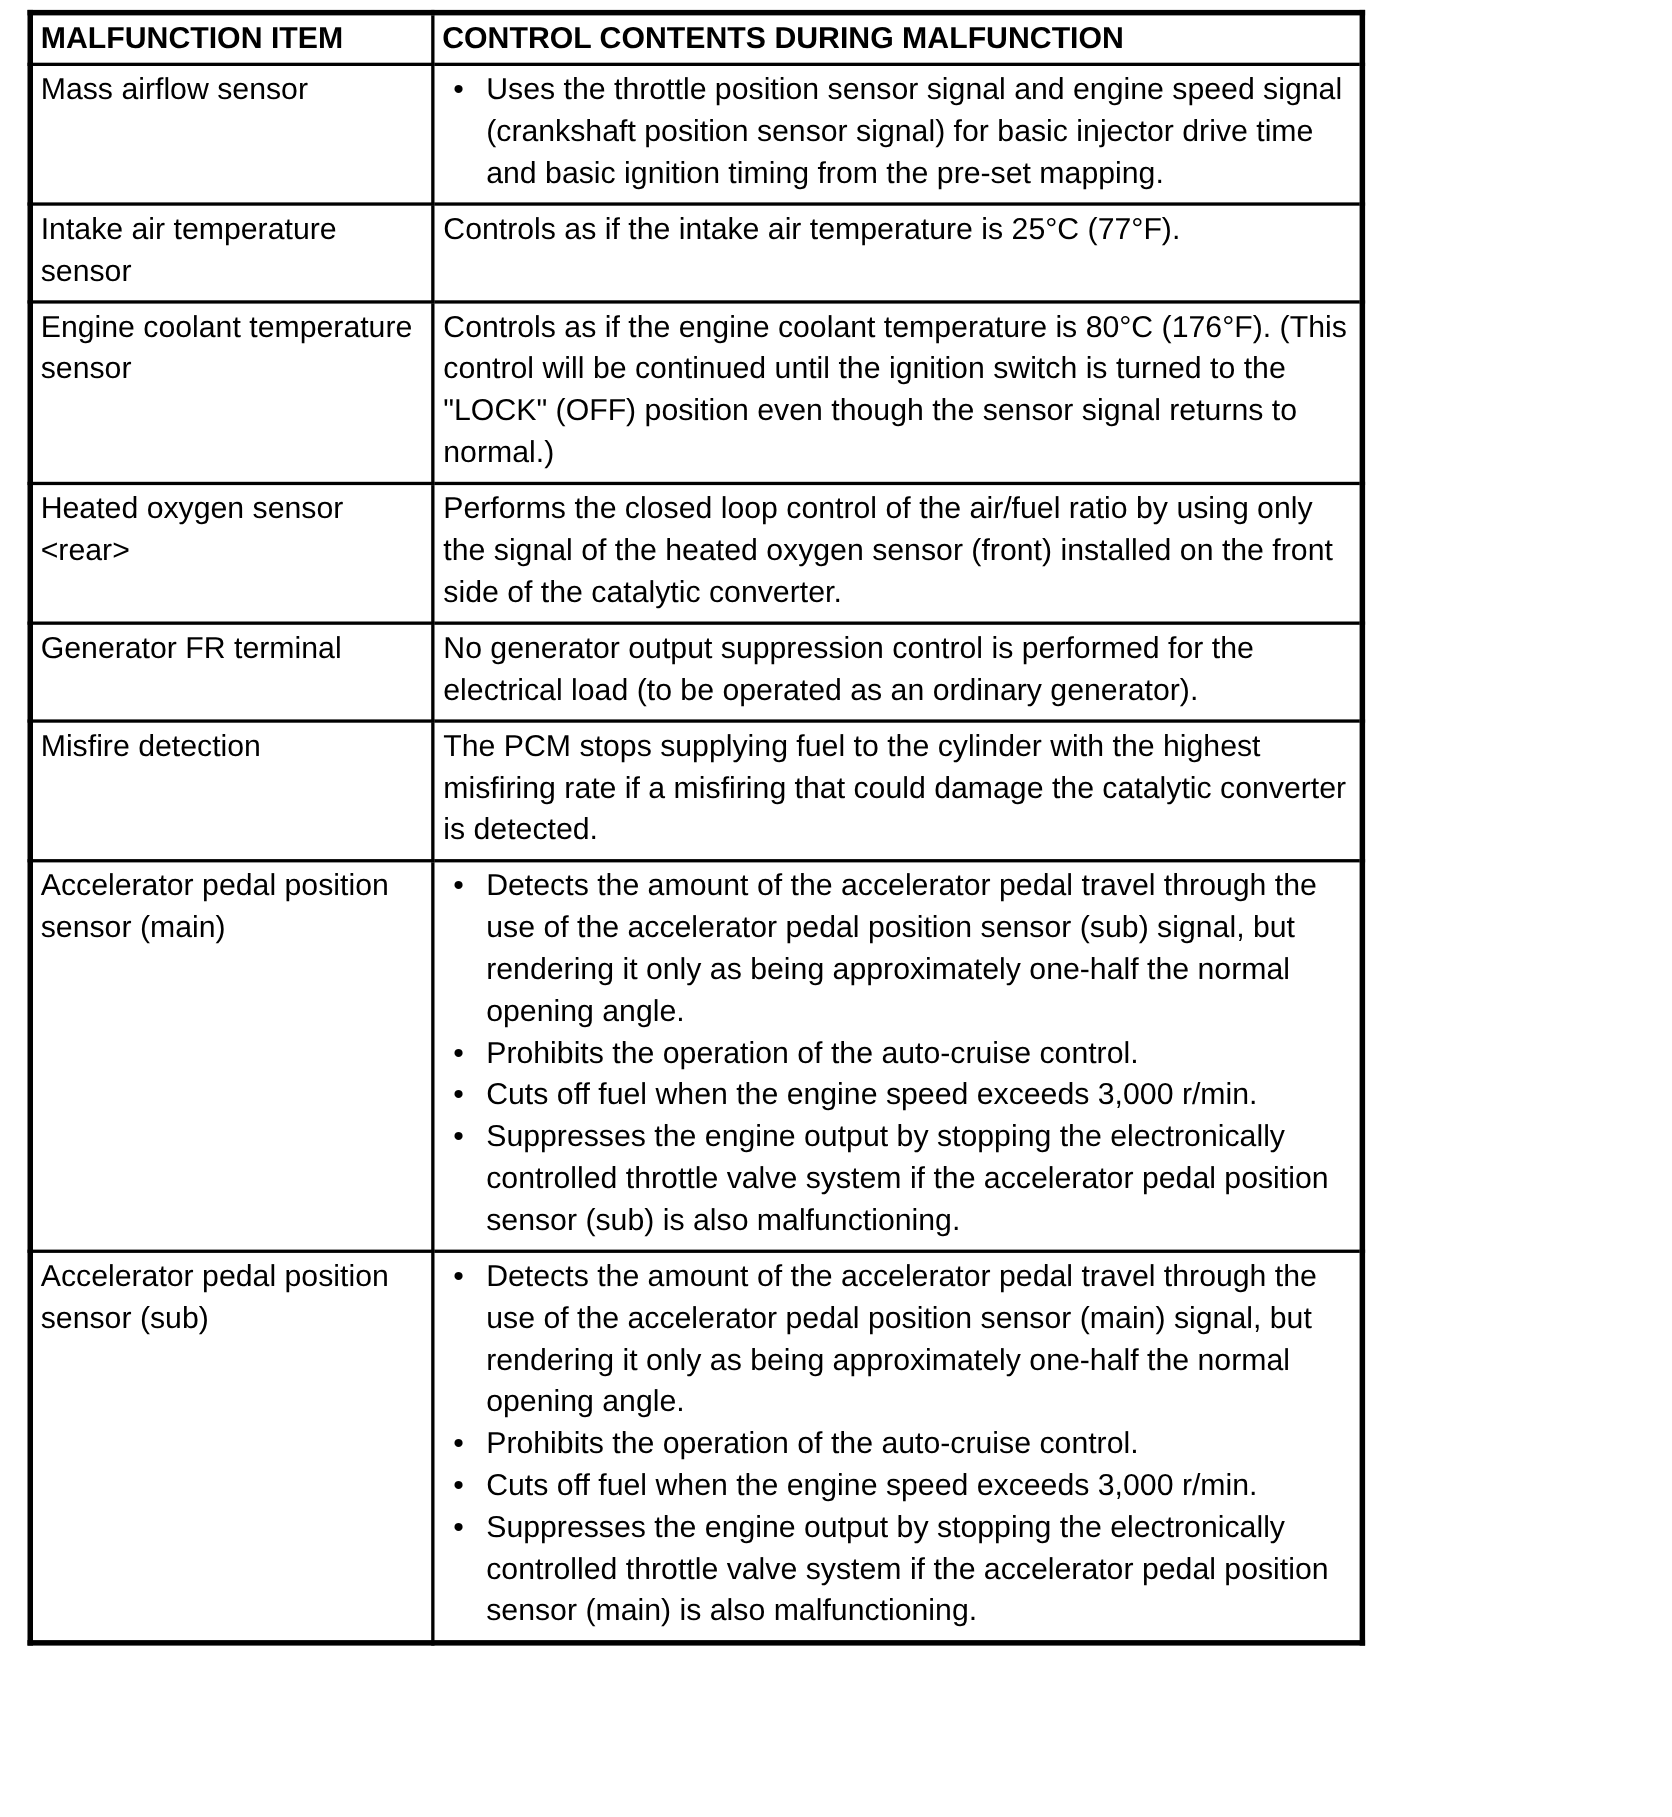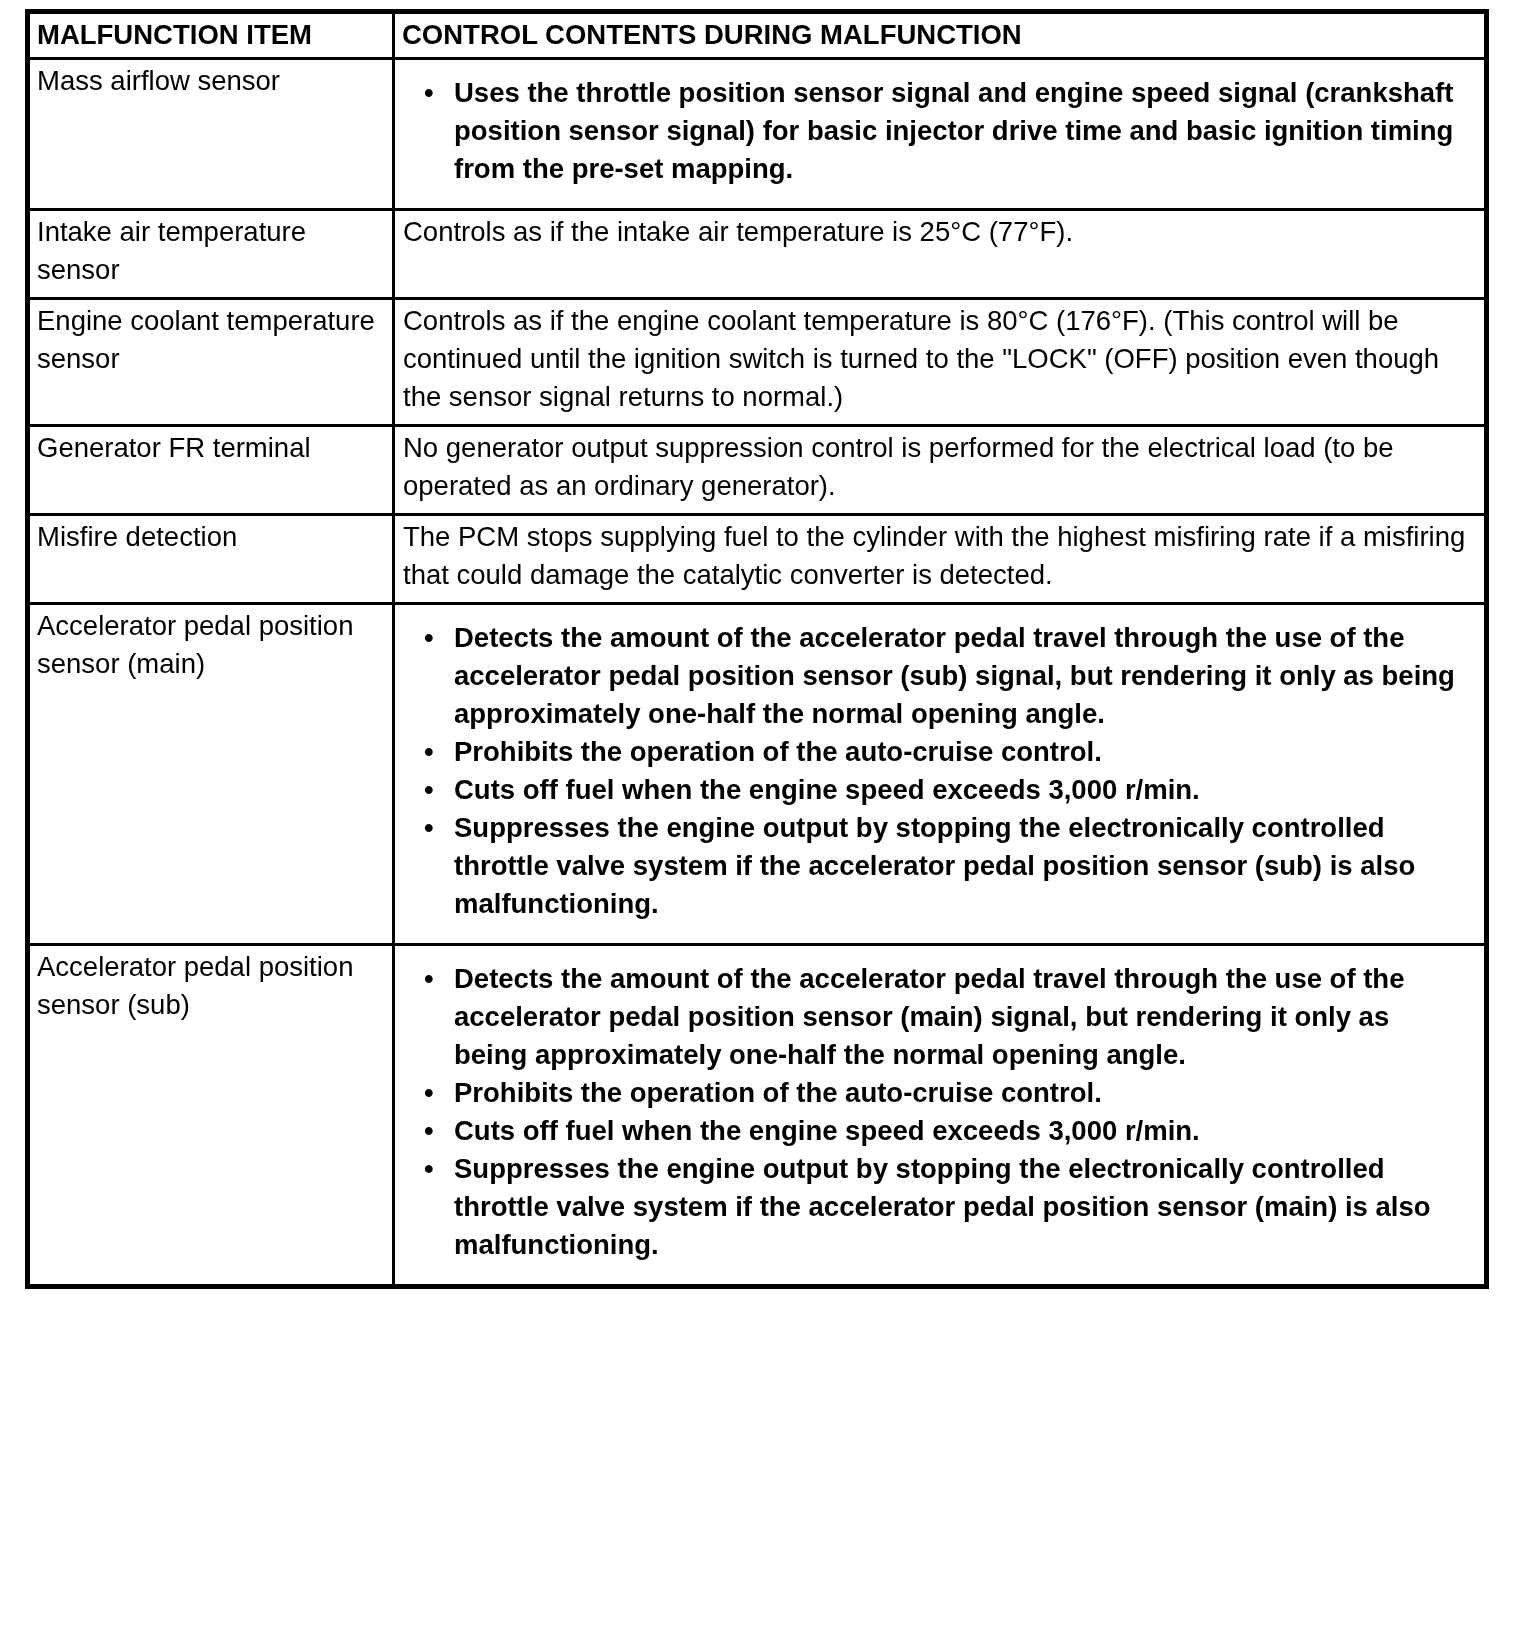--- a/index.html
+++ b/index.html
@@ -11,21 +11,21 @@
     font-family: "Liberation Sans", sans-serif;
   }
   body {
     width: 1520px;
     height: 1652px;
     overflow: hidden;
   }
   table.malfunction-table {
     border-collapse: collapse;
     table-layout: fixed;
-    width: 1464px;
+    width: 1216px;
     margin: 9px 0 0 25px;
     border: 5px solid #000000;
   }
   col.col-item { width: 366px; }
   th, td {
     border: 3px solid #000000;
     vertical-align: top;
     font-size: 27.5px;
     line-height: 38px;
     text-align: left;
@@ -39,24 +39,23 @@
   td.item-cell {
     padding: 2px 12px 8px 7px;
   }
   td.content-cell {
     padding: 2px 8px 8px 8px;
   }
   td.content-cell p {
     margin: 0;
   }
   ul.bullet-list {
-    margin: 12px;
+    margin: 0;
     padding: 0;
     list-style: none;
-    font-weight: bold;
   }
   ul.bullet-list li {
     position: relative;
     padding-left: 39px;
     margin: 0;
   }
   ul.bullet-list li::before {
     content: "\2022";
     position: absolute;
     left: 9px;
@@ -92,20 +91,26 @@
           <p>Controls as if the intake air temperature is 25°C (77°F).</p>
         </td>
       </tr>
       <tr>
         <td class="item-cell">Engine coolant temperature sensor</td>
         <td class="content-cell">
           <p>Controls as if the engine coolant temperature is 80°C (176°F). (This control will be continued until the ignition switch is turned to the "LOCK" (OFF) position even though the sensor signal returns to normal.)</p>
         </td>
       </tr>
       <tr>
+        <td class="item-cell">Heated oxygen sensor &lt;rear&gt;</td>
+        <td class="content-cell">
+          <p>Performs the closed loop control of the air/fuel ratio by using only the signal of the heated oxygen sensor (front) installed on the front side of the catalytic converter.</p>
+        </td>
+      </tr>
+      <tr>
         <td class="item-cell">Generator FR terminal</td>
         <td class="content-cell">
           <p>No generator output suppression control is performed for the electrical load (to be operated as an ordinary generator).</p>
         </td>
       </tr>
       <tr>
         <td class="item-cell">Misfire detection</td>
         <td class="content-cell">
           <p>The PCM stops supplying fuel to the cylinder with the highest misfiring rate if a misfiring that could damage the catalytic converter is detected.</p>
         </td>

